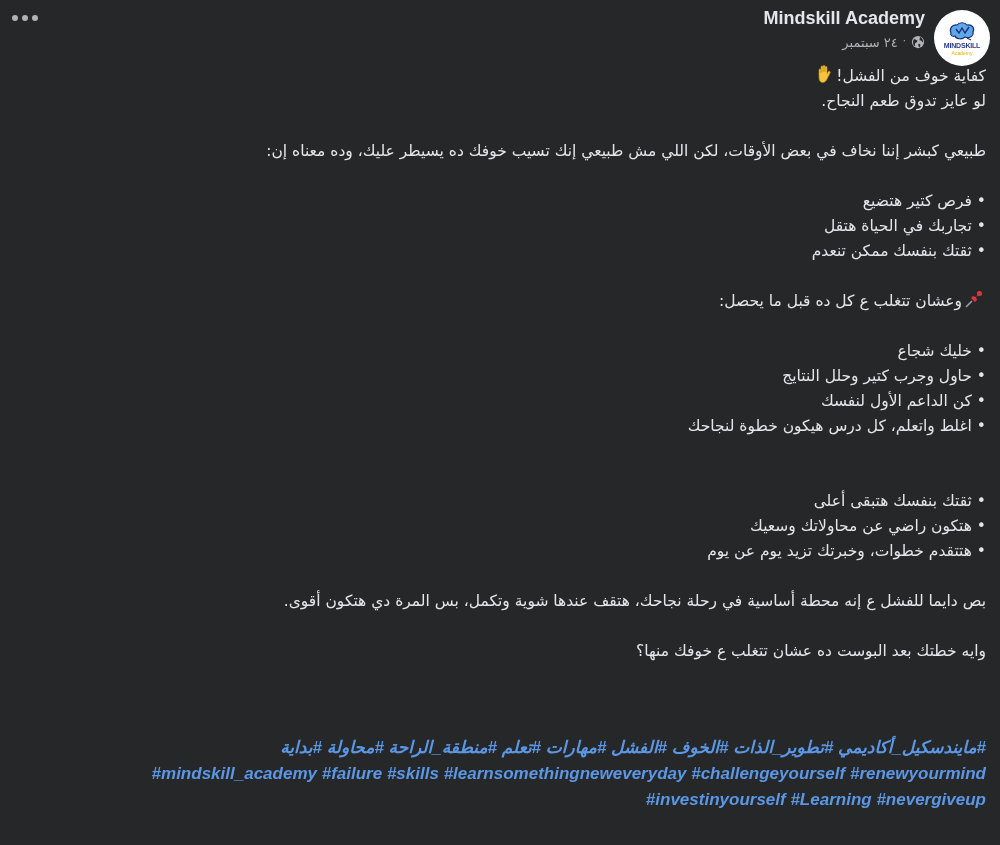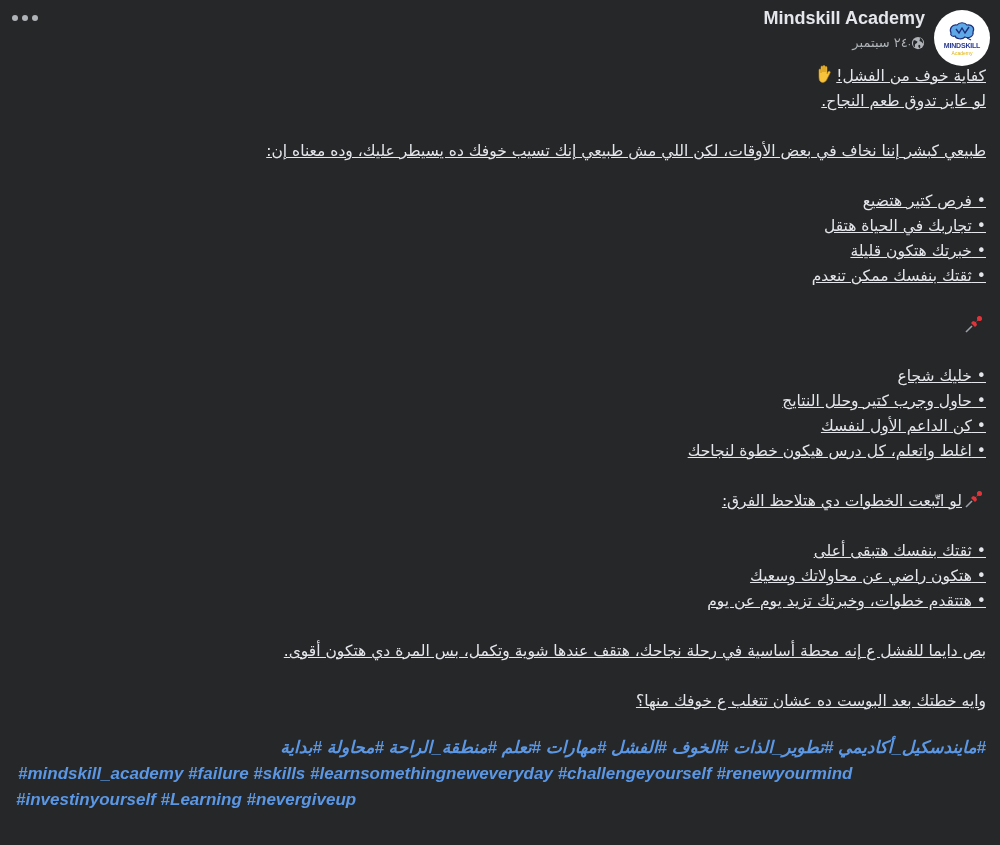--- a/index.html
+++ b/index.html
@@ -62,40 +62,39 @@
       font-family: "Liberation Sans", sans-serif;
       font-size: 18px; font-weight: bold;
       color: #e4e6eb;
       white-space: nowrap;
       cursor: pointer;
     }
     .meta {
       position: absolute;
       right: 75px; top: 35px;
       display: flex; flex-direction: row-reverse;
-      align-items: flex-end; 
+      align-items: flex-start; gap: 5px;
       font-size: 13px; color: #b0b3b8;
       direction: rtl;
     }
     .meta .sep { font-size: 10px; }
     .globe-icon {
       width: 14px; height: 14px;
       display: inline-block;
     }
     
     .content {
       position: absolute;
       right: 14px; top: 64px;
       width: 975px;
       direction: rtl;
       text-align: right;
       font-family: "DejaVu Sans", sans-serif;
       font-size: 15.5px;
       line-height: 25px;
-      text-decoration: underline;
     }
     .line { min-height: 25px; white-space: nowrap; }
     .blank { height: 25px; }
     .bullet::before { content: "• "; }
     .emoji {
       display: inline-block;
       width: 20px; height: 20px;
       vertical-align: -3px;
       margin: 0 2px;
     }
@@ -106,21 +105,21 @@
       text-align: right;
       font-family: "Liberation Sans", sans-serif;
       font-weight: bold;
       font-size: 17px;
       line-height: 26px;
       color: #5b97e5;
       font-style: italic;
     }
     .hashtags .en {
       direction: ltr;
-      text-align: left;
+      text-align: right;
       padding-left: 18px;
       white-space: nowrap;
     }
     .hashtags .en2 { padding-left: 16px; }
     .tag { cursor: pointer; }
   </style>
 </head>
 <body>
 
 <div class="post">
@@ -157,39 +156,33 @@
   <div class="content">
     <div class="line"><span>كفاية خوف من الفشل!</span><svg class="emoji" viewBox="0 0 20 20">
           <path d="M5 11 L5 6 C5 4.5 7 4.5 7 6 L7 9 L7 3 C7 1.5 9 1.5 9 3 L9 8 L9 2.5 C9 1 11 1 11 2.5 L11 8 L11 3.5 C11 2 13 2 13 3.5 L13 10 L14 8 C15 6.5 17 7.5 16 9 L13 15 C12 18 9 19 7 18 C5 17 5 14 5 11 Z" fill="#f7c33c" stroke="#c8901a" stroke-width="0.6"></path>
         </svg></div>
     <div class="line">لو عايز تدوق طعم النجاح.</div>
     <div class="blank"></div>
     <div class="line">طبيعي كبشر إننا نخاف في بعض الأوقات، لكن اللي مش طبيعي إنك تسيب خوفك ده يسيطر عليك، وده معناه إن:</div>
     <div class="blank"></div>
     <div class="line bullet">فرص كتير هتضيع</div>
     <div class="line bullet">تجاربك في الحياة هتقل</div>
-    <div class="line bullet">خبرتك هتكون قليلة</div>
     <div class="line bullet">ثقتك بنفسك ممكن تنعدم</div>
     <div class="blank"></div>
     <div class="line"><svg class="emoji" viewBox="0 0 20 20">
           <path d="M2 18 L8 12" stroke="#9aa0a6" stroke-width="1.6"></path>
           <path d="M7 9 L11 13 L13 11 L12 8 L15 6 L16 7 L18 5 L15 2 L13 4 L14 5 L12 8 L9 7 Z" fill="#e0343a"></path>
           <circle cx="15.5" cy="4.5" r="2.5" fill="#e0343a"></circle>
-        </svg></div>
+        </svg><span>وعشان تتغلب ع كل ده قبل ما يحصل:</span></div>
     <div class="blank"></div>
     <div class="line bullet"> خليك شجاع</div>
     <div class="line bullet">حاول وجرب كتير وحلل النتايج</div>
     <div class="line bullet">كن الداعم الأول لنفسك</div>
     <div class="line bullet">اغلط واتعلم، كل درس هيكون خطوة لنجاحك</div>
     <div class="blank"></div>
-    <div class="line"><svg class="emoji" viewBox="0 0 20 20">
-          <path d="M2 18 L8 12" stroke="#9aa0a6" stroke-width="1.6"></path>
-          <path d="M7 9 L11 13 L13 11 L12 8 L15 6 L16 7 L18 5 L15 2 L13 4 L14 5 L12 8 L9 7 Z" fill="#e0343a"></path>
-          <circle cx="15.5" cy="4.5" r="2.5" fill="#e0343a"></circle>
-        </svg><span>لو اتّبعت الخطوات دي هتلاحظ الفرق:</span></div>
     <div class="blank"></div>
     <div class="line bullet">ثقتك بنفسك هتبقى أعلى</div>
     <div class="line bullet">هتكون راضي عن محاولاتك وسعيك</div>
     <div class="line bullet">هتتقدم خطوات، وخبرتك تزيد يوم عن يوم</div>
     <div class="blank"></div>
     <div class="line">بص دايما للفشل ع إنه محطة أساسية في رحلة نجاحك، هتقف عندها شوية وتكمل، بس المرة دي هتكون أقوى.</div>
     <div class="blank"></div>
     <div class="line">وايه خطتك بعد البوست ده عشان تتغلب ع خوفك منها؟</div>
   </div>
 

